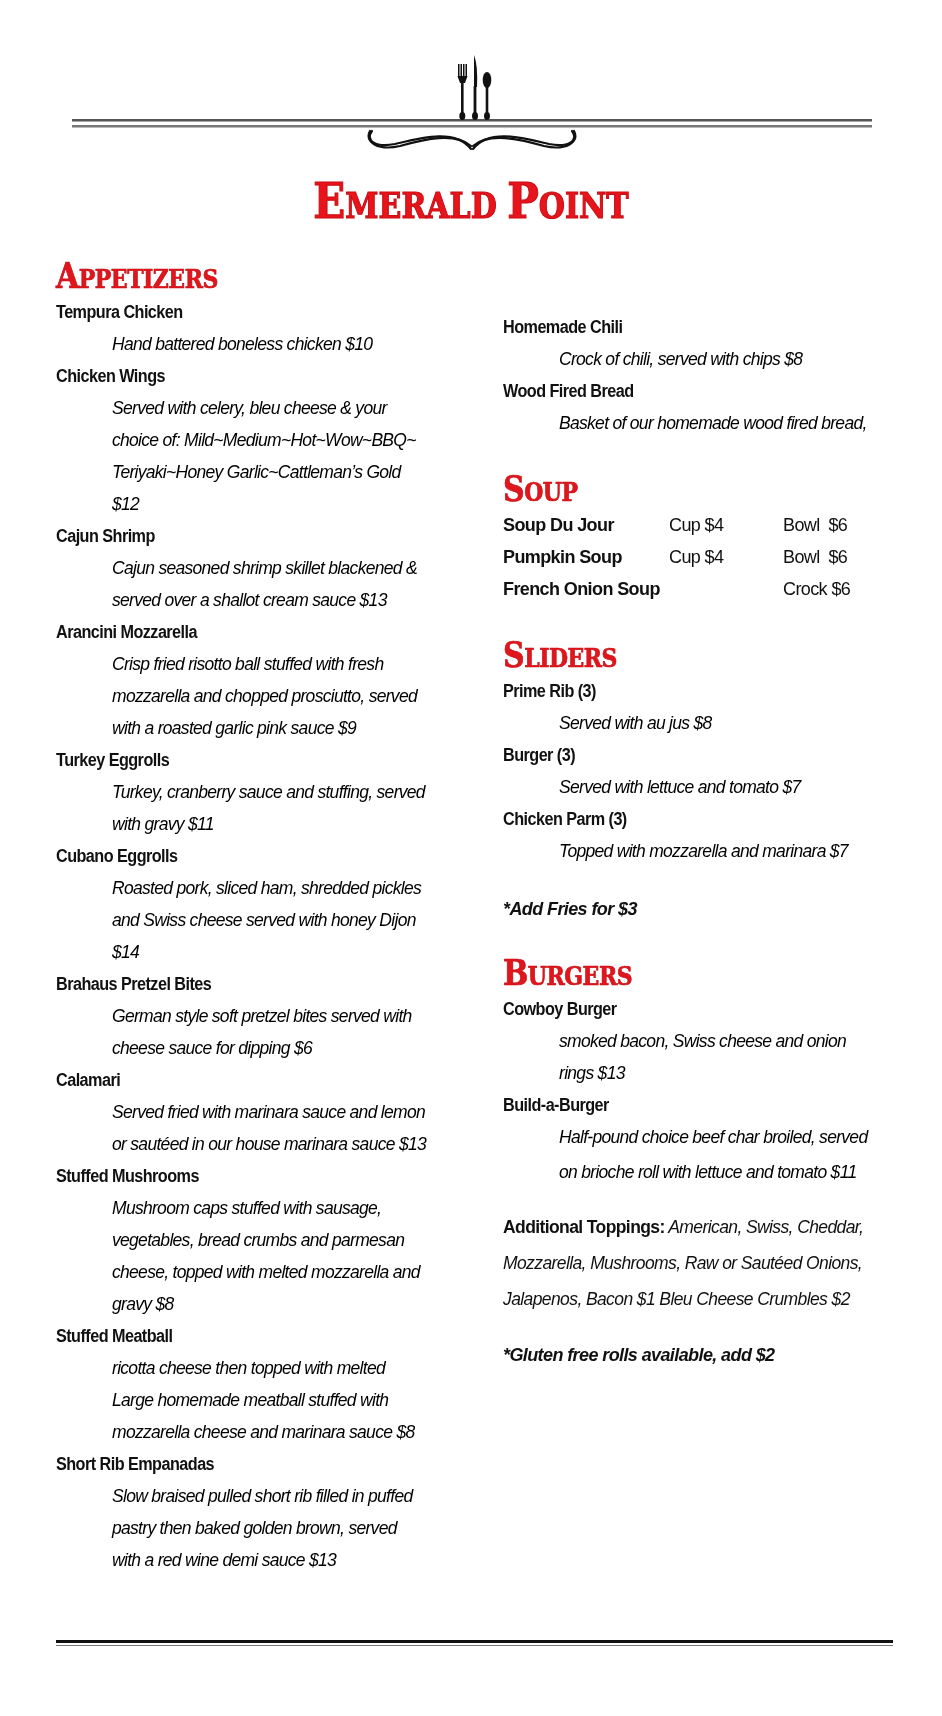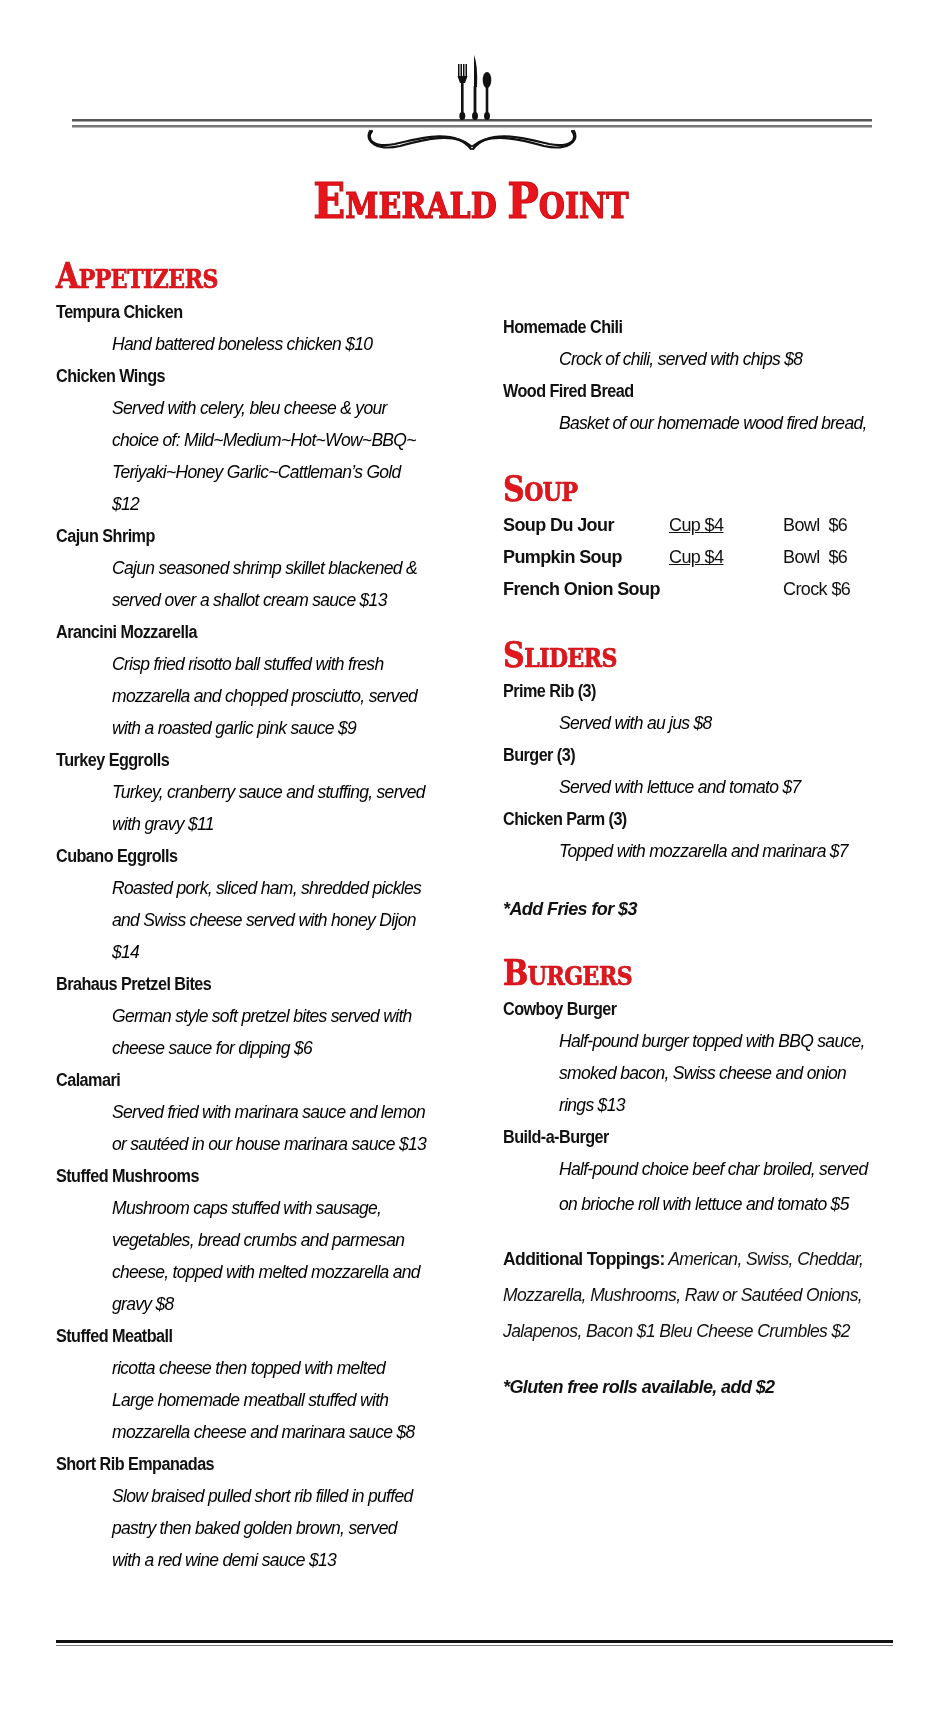--- a/index.html
+++ b/index.html
@@ -85,21 +85,21 @@
     .soup-table { width: 420px; }
     .soup-row {
       display: flex;
       height: 32px;
       line-height: 32px;
       font-size: 18px;
       letter-spacing: -0.6px;
       align-items: center;
     }
     .soup-name { width: 166px; font-weight: bold; white-space: nowrap; }
-    .soup-cup { width: 114px; text-decoration: underline; }
+    .soup-cup { width: 114px; }
     .soup-bowl { width: 120px; white-space: pre; }
 
     .note-center {
       text-align: left;
       font-weight: bold;
       font-style: italic;
       font-size: 18px;
       letter-spacing: -0.6px;
       line-height: 32px;
     }
@@ -294,28 +294,27 @@
   </div>
   <div style="height:26px"></div>
   <div class="note-center">*Add Fries for $3</div>
 
   <div style="height:28px"></div>
   <div class="section-heading">
     <span class="big">B</span><span>URGERS</span>
   </div>
   <div>
     <div class="item-name">Cowboy Burger</div>
-    <div class="item-desc">Half-pound burger topped with BBQ sauce,</div>
     <div class="item-desc">smoked bacon, Swiss cheese and onion</div>
     <div class="item-desc">rings $13</div>
   </div>
   <div>
     <div class="item-name">Build-a-Burger</div>
     <div class="item-desc">Half-pound choice beef char broiled, served</div>
-    <div class="item-desc" style="line-height:38px">on brioche roll with lettuce and tomato $5</div>
+    <div class="item-desc" style="line-height:38px">on brioche roll with lettuce and tomato $11</div>
   </div>
 
   <div style="height:18px"></div>
   <div class="toppings">
     <div><span class="lbl">Additional Toppings:</span><span class="txt"> American, Swiss, Cheddar,</span></div>
     <div class="txt">Mozzarella, Mushrooms, Raw or Sautéed Onions,</div>
     <div class="txt">Jalapenos, Bacon $1  Bleu Cheese Crumbles $2</div>
   </div>
   <div style="height:22px"></div>
   <div class="note-center">*Gluten free rolls available, add $2</div>

